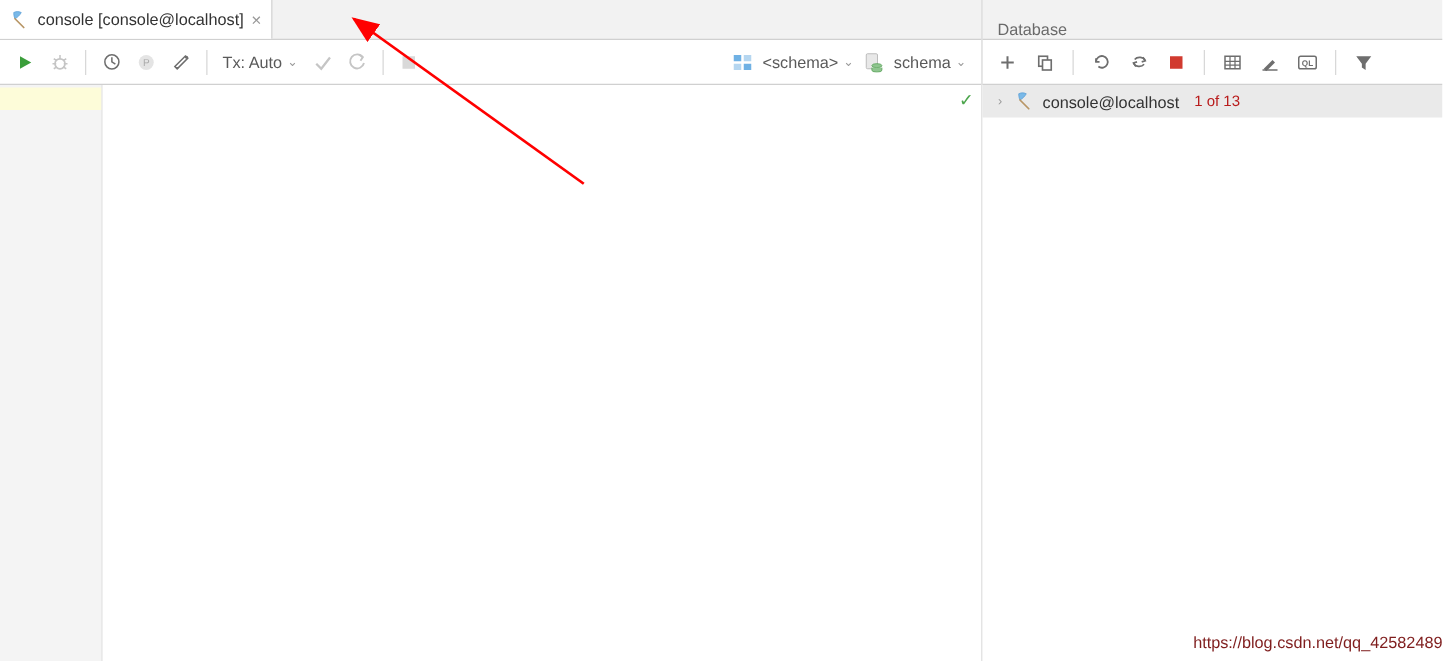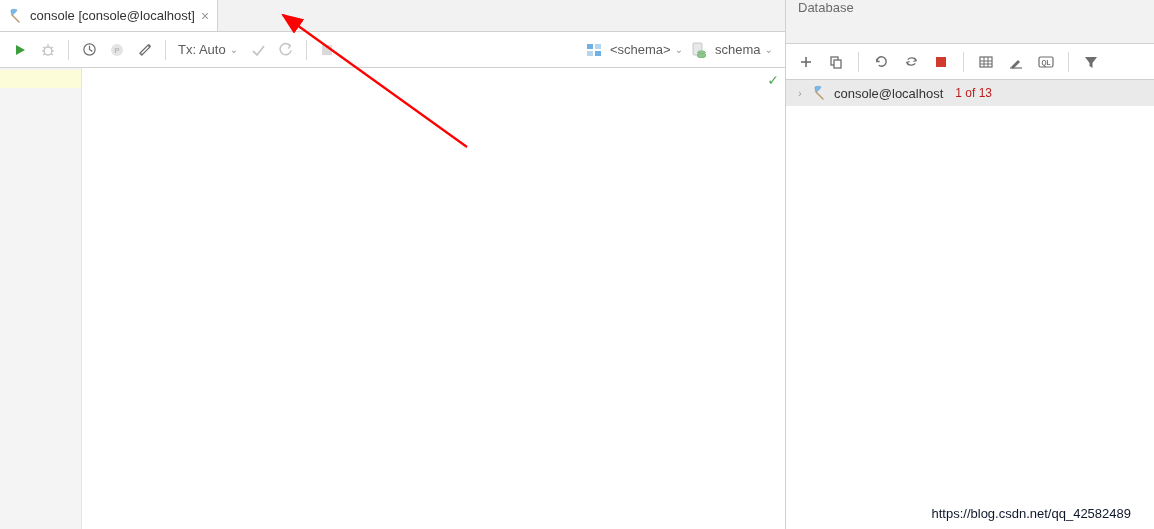--- a/index.html
+++ b/index.html
@@ -28,31 +28,31 @@
   .editor-body { flex: 1; display: flex; background: #fff; position: relative; }
   .gutter { width: 82px; background: #f4f4f4; border-right: 1px solid #e5e5e5; }
   .gutter .hl-line { height: 18px; background: #fdfcd9; margin-top: 2px; }
   .code-area { flex: 1; position: relative; }
   .ok-mark { position: absolute; top: 4px; right: 6px; color: #4da64d; font-size: 14px; }
 
   
   .annotation-layer { position: absolute; inset: 0; pointer-events: none; z-index: 10; }
 
   
-  .db-header { height: 44px; background: #f2f2f2; border-bottom: 1px solid #d0d0d0; display: flex; align-items: flex-start; padding: 0 12px; color: #6a6a6a; }
+  .db-header { height: 32px; background: #f2f2f2; border-bottom: 1px solid #d0d0d0; display: flex; align-items: flex-end; padding: 0 12px; color: #6a6a6a; }
   .db-toolbar { height: 36px; background: #fff; border-bottom: 1px solid #d0d0d0; display: flex; align-items: center; padding: 0 10px; gap: 10px; }
   .db-toolbar .dtb-btn { width: 20px; height: 20px; display: flex; align-items: center; justify-content: center; cursor: pointer; color: #6e6e6e; }
   .db-toolbar .sep { width: 1px; height: 20px; background: #d8d8d8; margin: 0 2px; }
 
   .db-tree { flex: 1; background: #fff; position: relative; }
   .tree-row { height: 26px; display: flex; align-items: center; gap: 6px; padding: 0 8px; background: #eaeaea; cursor: pointer; }
   .tree-row .expander { color: #9a9a9a; font-size: 10px; width: 12px; text-align: center; }
   .tree-row .count { color: #b91c1c; margin-left: 6px; font-size: 12px; }
 
-  .watermark { position: absolute; bottom: 8px; right: 23px; color: #0f172a; font-size: 13px; pointer-events: none; }
+  .watermark { position: absolute; bottom: 8px; right: 0; color: #7f1d1d; font-size: 13px; pointer-events: none; }
 
   .schema-icon svg, .console-icon svg, .db-feather svg { display: block; }
 </style>
 </head>
 <body>
 
 <div class="root">
 
   <div class="left-pane">
 

